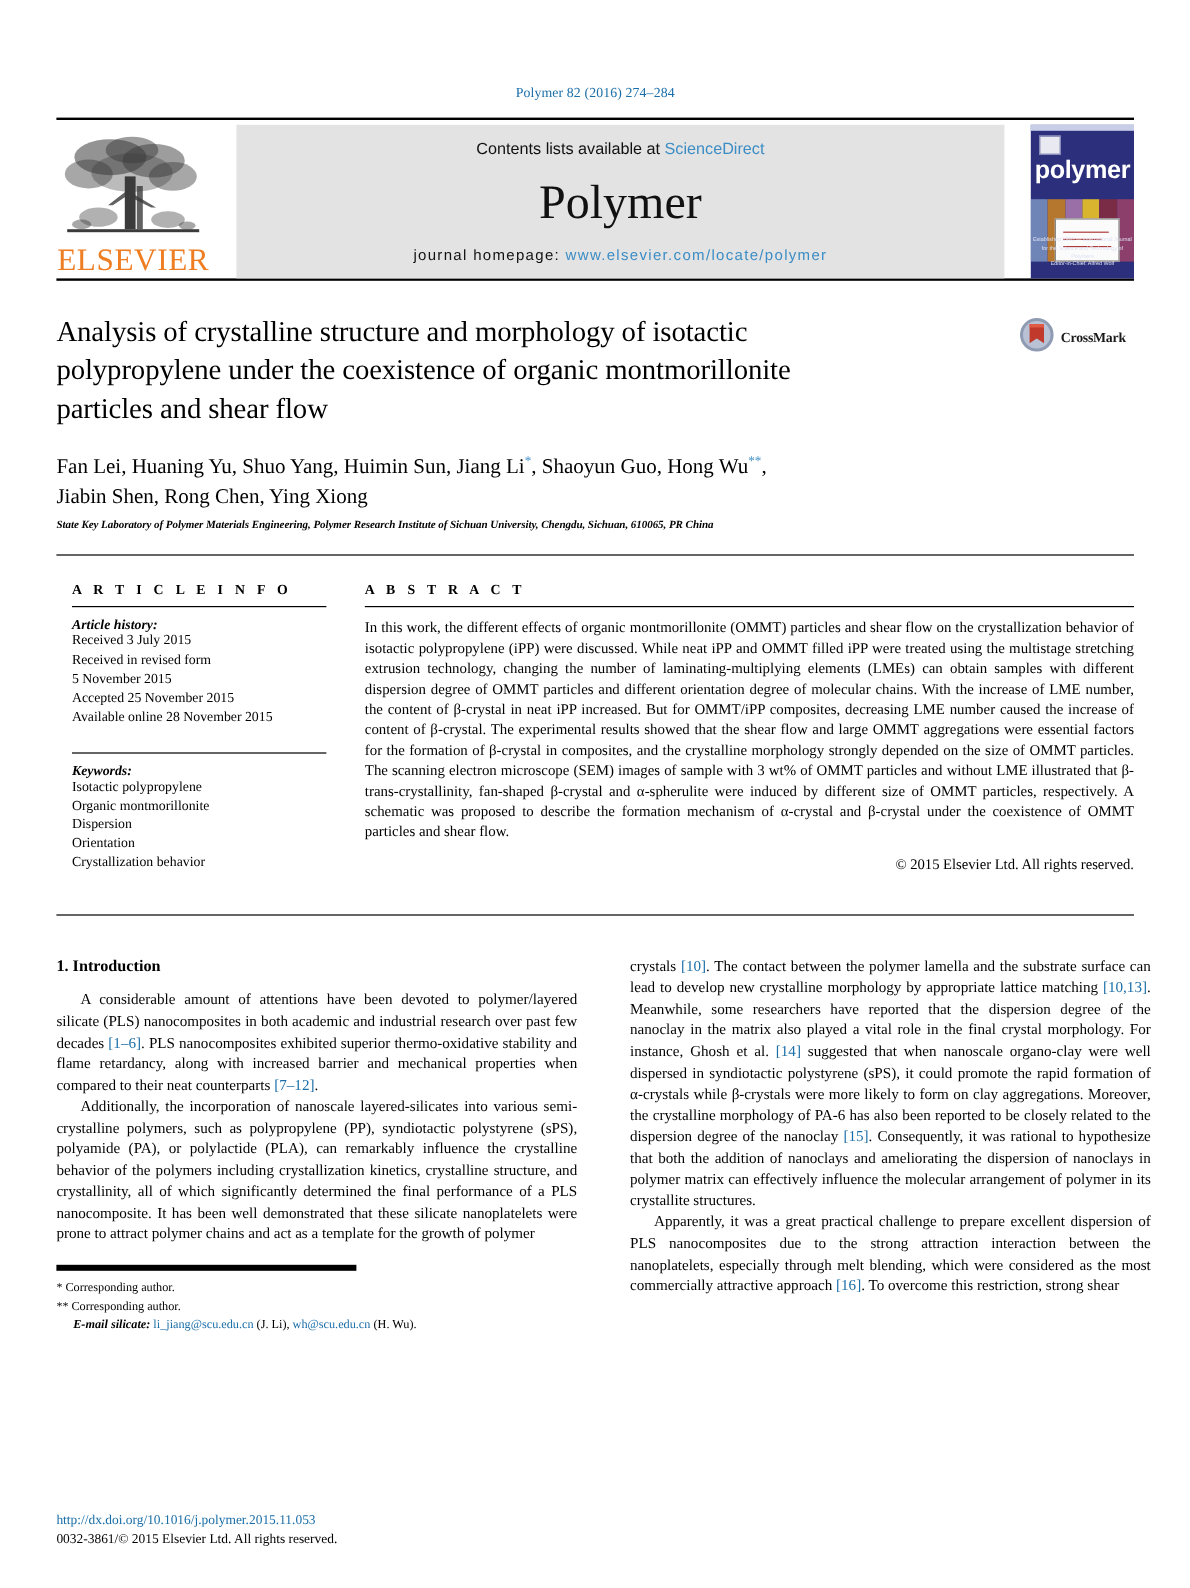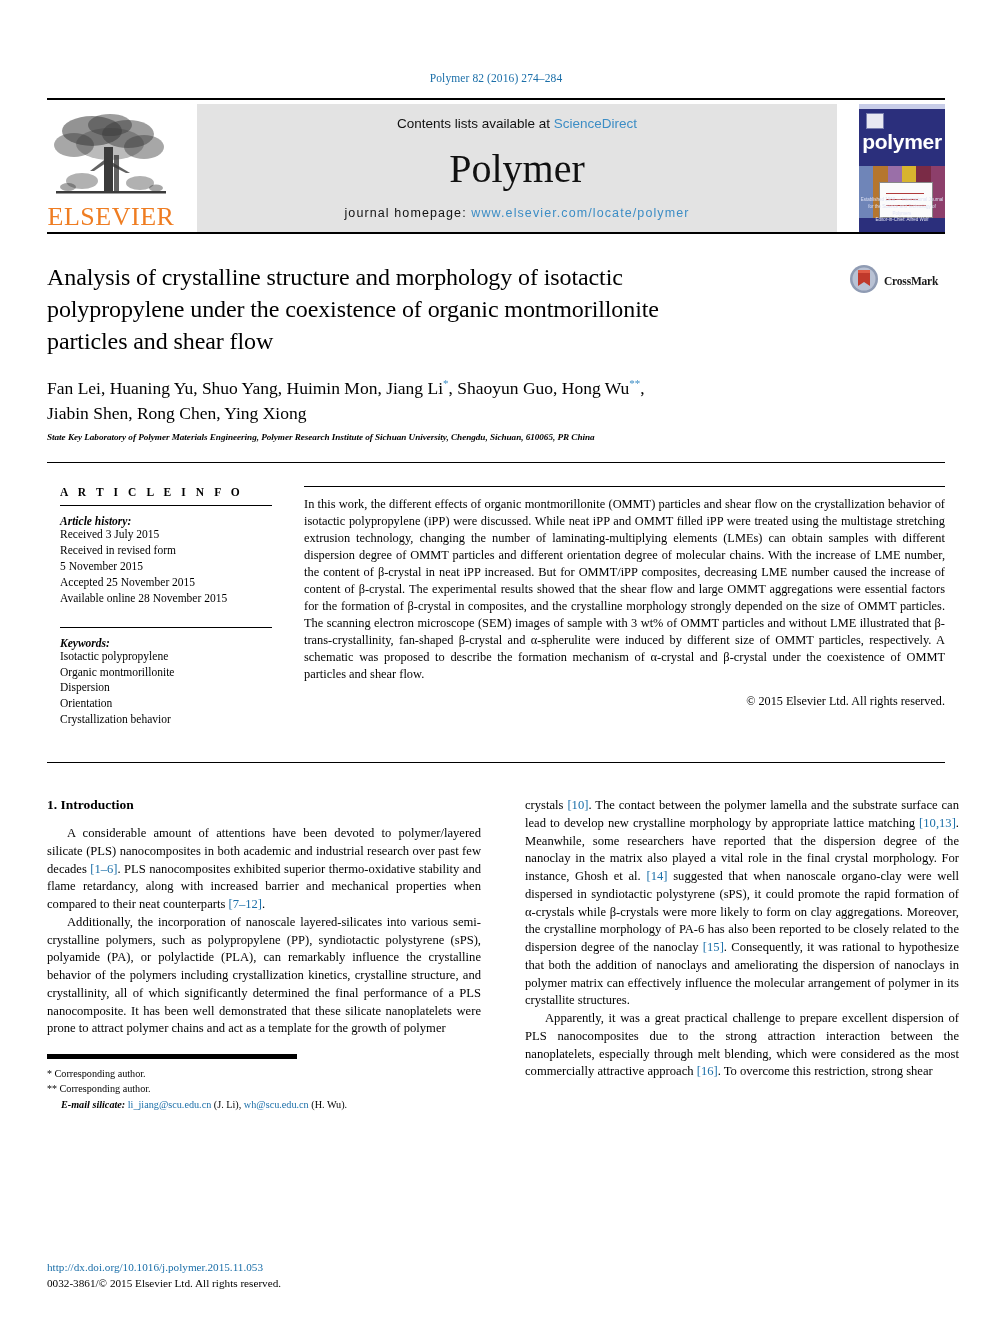--- a/index.html
+++ b/index.html
@@ -349,21 +349,21 @@
           <circle cx="15" cy="15" r="14" fill="#8f9bb3"></circle>
           <circle cx="15" cy="15" r="11.5" fill="#b9c2d4"></circle>
           <path d="M9 6 h12 v16 l-6 -4 l-6 4 Z" fill="#c0392b"></path>
           <path d="M9 6 h12 v3 h-12 Z" fill="#e05a45"></path>
         </svg>
       </span>
       <span class="crossmark-text">CrossMark</span>
     </div>
 
     <div class="authors">
-      <span>Fan Lei, Huaning Yu, Shuo Yang, Huimin Mon, Jiang Li</span><sup>*</sup><span>, Shaoyun Guo, Hong Wu</span><sup>**</sup><span>,</span>
+      <span>Fan Lei, Huaning Yu, Shuo Yang, Huimin Sun, Jiang Li</span><sup>*</sup><span>, Shaoyun Guo, Hong Wu</span><sup>**</sup><span>,</span>
       <br>
       <span>Jiabin Shen, Rong Chen, Ying Xiong</span>
     </div>
 
     <div class="affil">State Key Laboratory of Polymer Materials Engineering, Polymer Research Institute of Sichuan University, Chengdu, Sichuan, 610065, PR China</div>
   </div>
 
   <div class="info-abstract">
 
     <div class="col-info">
@@ -379,20 +379,21 @@
       <div class="info-rule2"></div>
       <div class="info-label">Keywords:</div>
       <div class="info-line">Isotactic polypropylene</div>
       <div class="info-line">Organic montmorillonite</div>
       <div class="info-line">Dispersion</div>
       <div class="info-line">Orientation</div>
       <div class="info-line">Crystallization behavior</div>
     </div>
 
     <div class="col-abstract">
+      <div class="sec-caps">A B S T R A C T</div>
       <div class="thin-rule"></div>
       <div class="abstract-text">In this work, the different effects of organic montmorillonite (OMMT) particles and shear flow on the crystallization behavior of isotactic polypropylene (iPP) were discussed. While neat iPP and OMMT filled iPP were treated using the multistage stretching extrusion technology, changing the number of laminating-multiplying elements (LMEs) can obtain samples with different dispersion degree of OMMT particles and different orientation degree of molecular chains. With the increase of LME number, the content of β-crystal in neat iPP increased. But for OMMT/iPP composites, decreasing LME number caused the increase of content of β-crystal. The experimental results showed that the shear flow and large OMMT aggregations were essential factors for the formation of β-crystal in composites, and the crystalline morphology strongly depended on the size of OMMT particles. The scanning electron microscope (SEM) images of sample with 3 wt% of OMMT particles and without LME illustrated that β-trans-crystallinity, fan-shaped β-crystal and α-spherulite were induced by different size of OMMT particles, respectively. A schematic was proposed to describe the formation mechanism of α-crystal and β-crystal under the coexistence of OMMT particles and shear flow.</div>
       <div class="copyright">© 2015 Elsevier Ltd. All rights reserved.</div>
     </div>
 
   </div>
 
   <div class="body-wrap">
     <div class="body-rule-top"></div>
 

